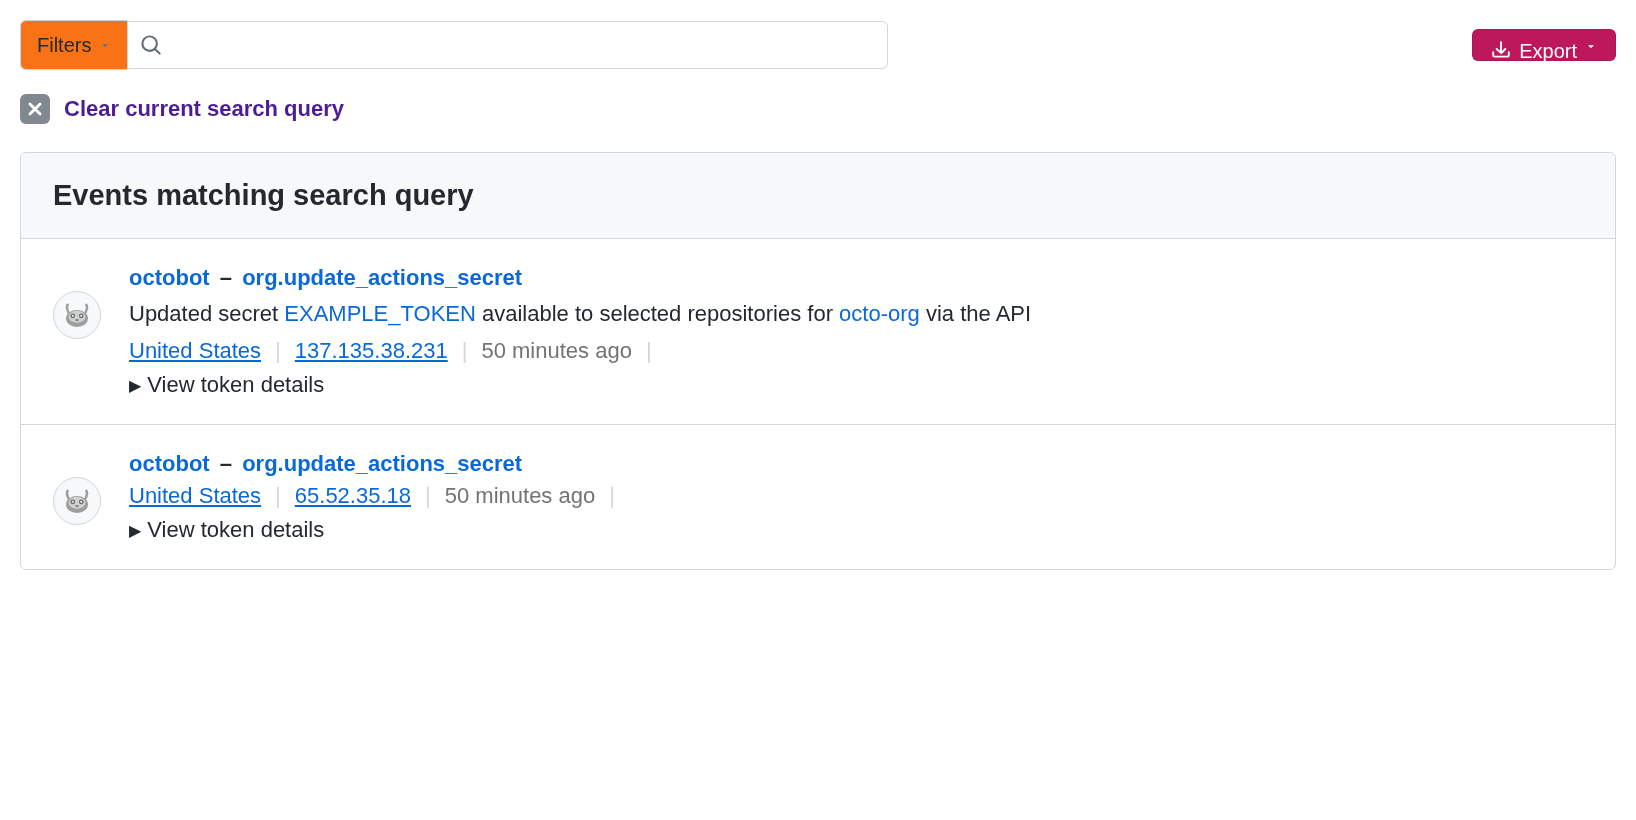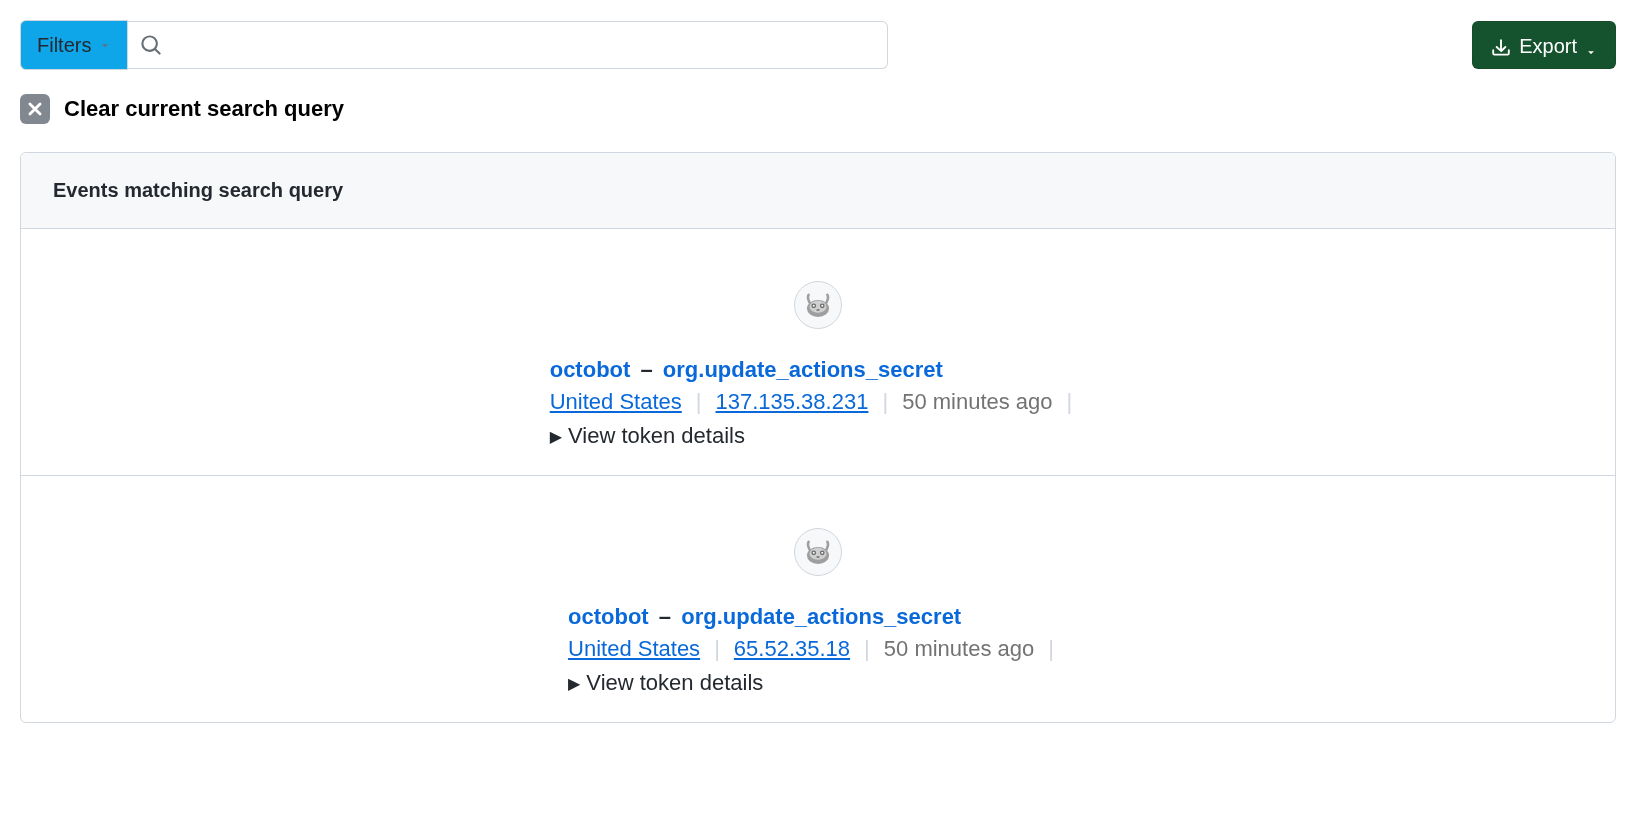--- a/index.html
+++ b/index.html
@@ -18,21 +18,21 @@
     display: flex;
     align-items: center;
     gap: 0;
     margin-bottom: 24px;
   }
   .filters-btn {
     display: flex;
     align-items: center;
     gap: 8px;
     padding: 24px 16px;
-    background: #0ea5e9;
+    background: #f97316;
     border: 1px solid #d0d7de;
     border-radius: 6px 0 0 6px;
     font-size: 20px;
     font-weight: 500;
     color: #24292f;
     cursor: pointer;
     height: 48px;
   }
   .filters-btn svg {
     fill: #656d76;
@@ -60,31 +60,31 @@
     font-size: 20px;
     width: 100%;
     color: #656d76;
     background: transparent;
   }
   .spacer {
     flex: 1;
   }
   .export-btn {
     display: flex;
-    align-items: flex-end;
+    align-items: flex-start;
     gap: 8px;
     padding: 10px 18px;
-    background: #14532d;
+    background: #be185d;
     border: 1px solid rgba(31,35,40,0.15);
     border-radius: 6px;
     font-size: 20px;
     font-weight: 500;
     color: #ffffff;
     cursor: pointer;
-    height: 48px;
+    height: 32px;
   }
   .export-btn svg {
     fill: #ffffff;
   }
   .clear-row {
     display: flex;
     align-items: center;
     gap: 14px;
     margin-bottom: 28px;
   }
@@ -97,45 +97,44 @@
     align-items: center;
     justify-content: center;
     cursor: pointer;
   }
   .clear-badge svg {
     stroke: #ffffff;
   }
   .clear-text {
     font-size: 22px;
     font-weight: 600;
-    color: #000000;
+    color: #4c1d95;
     cursor: pointer;
   }
   .panel {
     border: 1px solid #d0d7de;
     border-radius: 6px;
     overflow: hidden;
   }
   .panel-header {
     background: #f6f8fa;
     padding: 26px 32px;
     border-bottom: 1px solid #d0d7de;
   }
   .panel-header h3 {
-    font-size: 20px;
+    font-size: 29px;
     font-weight: 600;
     color: #24292f;
   }
   .event-row {
     display: flex;
-    align-items: center;
+    align-items: flex-start;
     padding: 26px 32px;
     gap: 28px;
     border-bottom: 1px solid #d0d7de;
-    flex-direction: column;
   }
   .event-row:last-child {
     border-bottom: none;
   }
   .avatar {
     width: 48px;
     height: 48px;
     border-radius: 50%;
     background: #f6f8fa;
     border: 1px solid #d0d7de;
@@ -260,20 +259,23 @@
         <path d="M30 17 Q33 11 31 8" stroke="#9e9e9e" stroke-width="3" fill="none" stroke-linecap="round"></path>
         <ellipse cx="20" cy="26" rx="2" ry="1.2" fill="#7a7a7a"></ellipse>
       </svg>
     </div>
     <div class="event-content">
       <div class="event-title">
         <span class="link">octobot</span>
         <span class="dash">–</span>
         <span class="link">org.update_actions_secret</span>
       </div>
+      <div class="event-desc">
+        <span>Updated secret </span><span class="link">EXAMPLE_TOKEN</span><span> available to selected repositories for </span><span class="link">octo-org</span><span> via the API</span>
+      </div>
       <div class="event-meta">
         <span class="link">United States</span>
         <span class="sep">|</span>
         <span class="link">137.135.38.231</span>
         <span class="sep">|</span>
         <span class="plain">50 minutes ago</span>
         <span class="sep">|</span>
       </div>
       <div class="details-toggle">
         <span class="triangle">▶</span>

